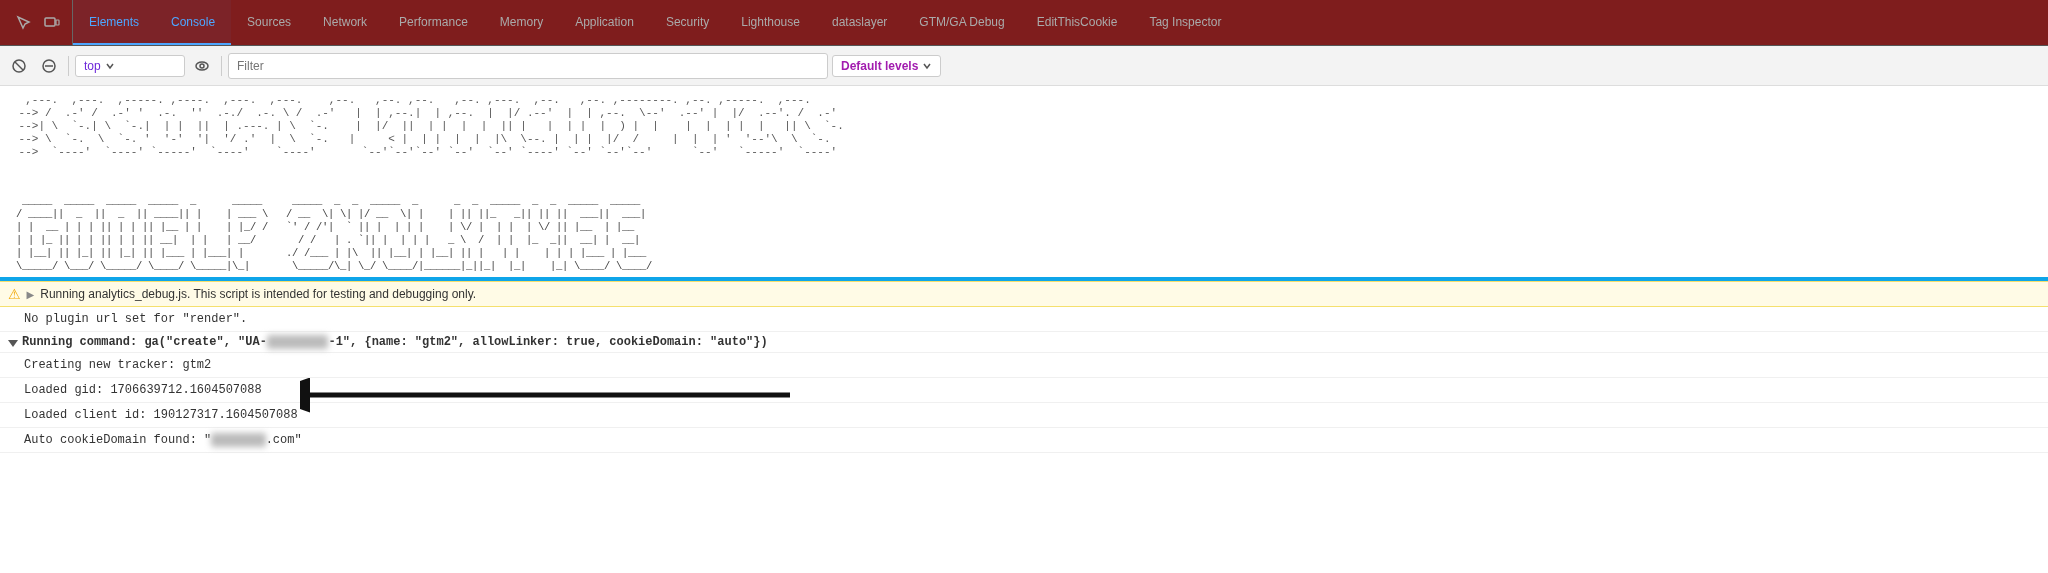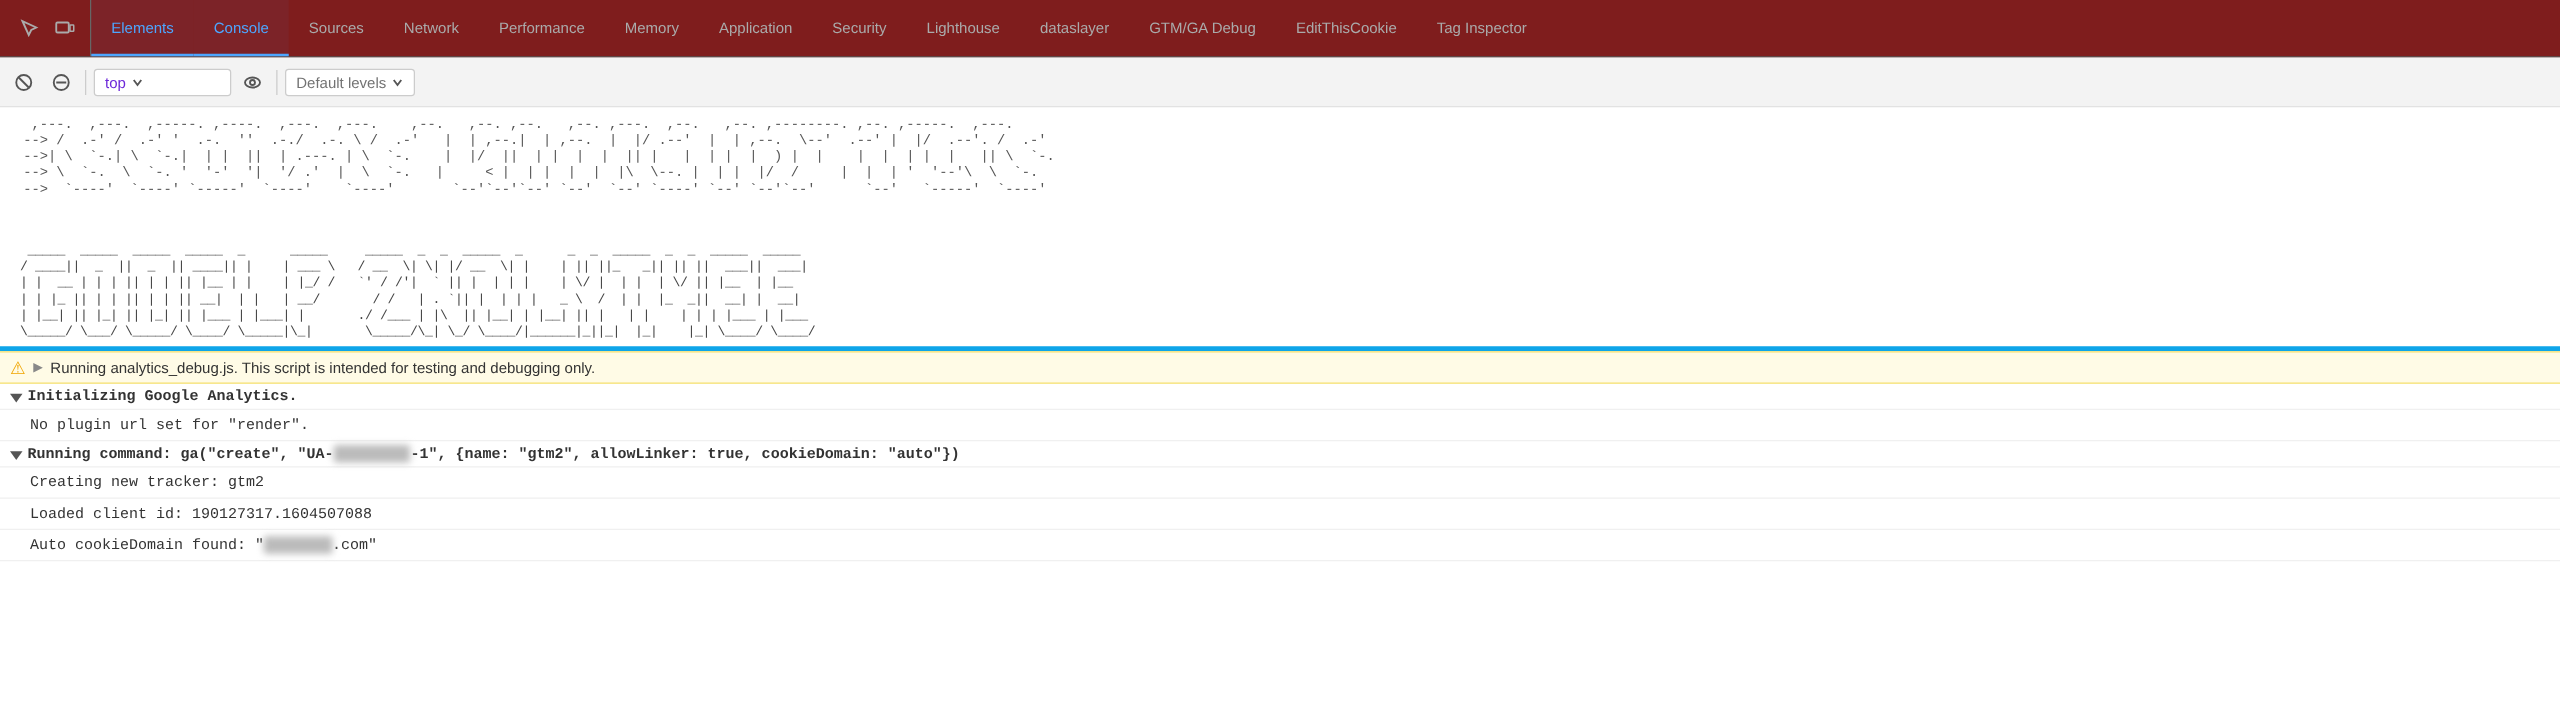--- a/index.html
+++ b/index.html
@@ -112,22 +112,23 @@
     .levels-selector {
       display: flex;
       align-items: center;
       gap: 4px;
       padding: 3px 8px;
       border: 1px solid #ccc;
       border-radius: 3px;
       background: white;
       cursor: pointer;
       font-size: 12px;
-      color: #737373;
+      color: #a21caf;
       white-space: nowrap;
+      font-weight: bold;
     }
 
     
     .console-content {
       background: white;
       height: calc(573px - 46px - 40px);
       overflow-y: auto;
       overflow-x: hidden;
       position: relative;
     }
@@ -290,20 +291,21 @@
 
   <button class="toolbar-btn" title="Show live expressions">
     <svg width="16" height="16" viewBox="0 0 16 16" fill="none">
       <ellipse cx="8" cy="8" rx="6" ry="4" stroke="#555" stroke-width="1.5"></ellipse>
       <circle cx="8" cy="8" r="2" stroke="#555" stroke-width="1.5"></circle>
     </svg>
   </button>
 
   <div class="toolbar-divider"></div>
 
+  <input class="filter-input" type="text" placeholder="Filter" style="">
 
   <div class="levels-selector">
     <span>Default levels</span>
     <svg width="10" height="10" viewBox="0 0 10 10">
       <path d="M2 3L5 7L8 3" stroke="#555" stroke-width="1.5" fill="none"></path>
     </svg>
   </div>
 </div>
 
 <div class="console-content">
@@ -325,35 +327,43 @@
 | | |_ || | | || | | || __|  | |   | __/       / /   | . `|| |  | | |   _ \  /  | |  |_  _||  __| |  __|
 | |__| || |_| || |_| || |___ | |___| |       ./ /___ | |\  || |__| | |__| || |   | |    | | | |___ | |___
 \_____/ \___/ \_____/ \____/ \_____|\_|       \_____/\_| \_/ \____/|______|_||_|  |_|    |_| \____/ \____/</div>
 
   <div class="warning-row">
     <span class="warning-icon">⚠</span>
     <span class="warning-arrow">▶</span>
     <span>Running analytics_debug.js. This script is intended for testing and debugging only.</span>
   </div>
 
-  <div class="log-group-header">
-    <span class="triangle-down"></span>
-    <span class="bold-text">Initializing Google Analytics.</span>
-  </div>
   <div class="log-entry">
     <span>No plugin url set for "render".</span>
   </div>
 
   <div class="log-group-header" style="position:relative;">
     <span class="triangle-down"></span>
     <span class="bold-text">Running command: ga("create", "UA-<span style="filter:blur(3px);background:#bbb;color:#bbb;border-radius:2px;padding:0 2px;">XXXXXXXX</span>-1", {name: "gtm2", allowLinker: true, cookieDomain: "auto"})</span>
   </div>
   <div class="log-entry">
     <span>Creating new tracker: gtm2</span>
   </div>
+  <div class="log-entry" style="position:relative;">
+    <span>Loaded gid: 1706639712.1604507088</span>
+
+    <svg style="position:absolute; left:300px; top:-8px; pointer-events:none;" width="500" height="50" viewBox="0 0 500 50">
+      <defs>
+        <marker id="arrowhead" markerWidth="10" markerHeight="7" refX="0" refY="3.5" orient="auto">
+          <polygon points="0 0, 10 3.5, 0 7" fill="#111"></polygon>
+        </marker>
+      </defs>
+      <line x1="490" y1="25" x2="10" y2="25" stroke="#111" stroke-width="5" marker-end="url(#arrowhead)"></line>
+    </svg>
+  </div>
   <div class="log-entry">
     <span>Loaded client id: 190127317.1604507088</span>
   </div>
   <div class="log-entry">
     <span>Auto cookieDomain found: "<span style="filter:blur(3px);background:#bbb;color:#bbb;border-radius:2px;padding:0 2px;">XXXXXXX</span>.com"</span>
   </div>
 
 </div>
 
 </body></html>

